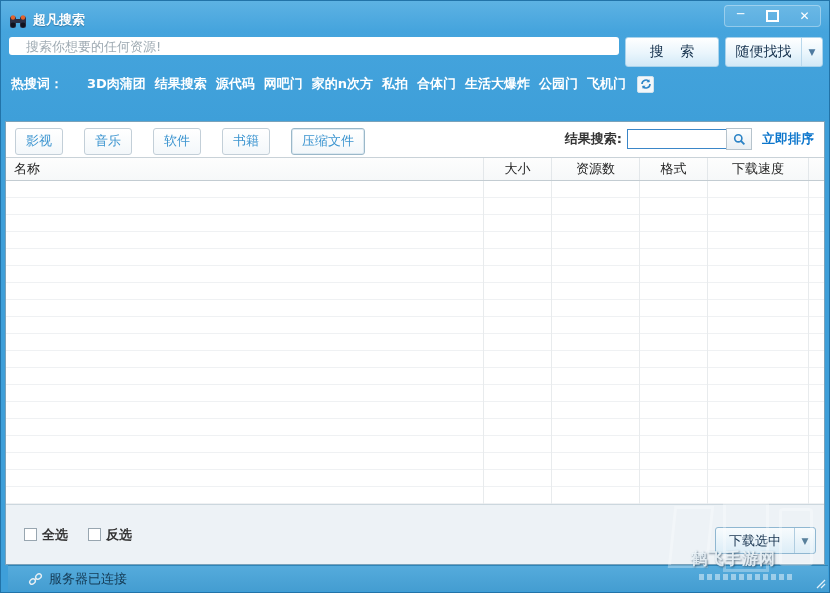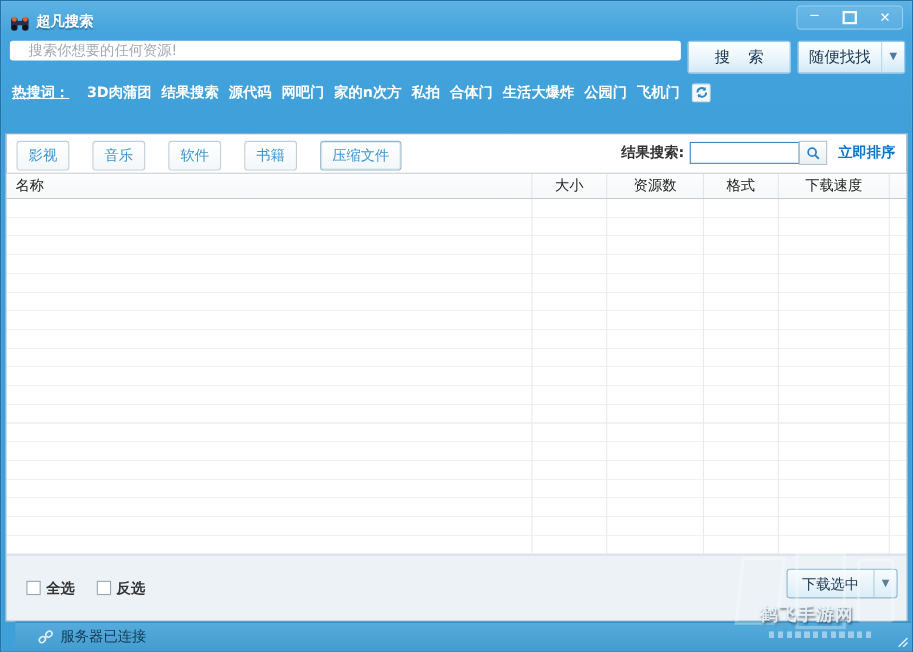--- a/index.html
+++ b/index.html
@@ -28,21 +28,21 @@
     position:absolute;top:36px;height:30px;box-sizing:border-box;border:1px solid #a9d3ec;border-radius:3px;
     background:linear-gradient(180deg,#ffffff 0%,#e9f5fc 55%,#d2e9f7 100%);
     color:#16324e;font-size:14px;display:flex;align-items:center;justify-content:center;cursor:pointer;
   }
   #search-btn{left:624px;width:94px;letter-spacing:6px;padding-left:6px;}
   #random-btn{left:724px;width:98px;padding:0;}
   #random-btn .lbl{flex:1;text-align:center;}
   #random-btn .arrow{width:20px;align-self:stretch;display:grid;place-items:center;border-left:1px solid #b9d8ec;color:#4d7aa0;font-size:9px;}
   
   .hot-row{position:absolute;left:10px;top:74px;right:8px;display:flex;align-items:center;color:#ffffff;font-size:13px;font-weight:bold;white-space:nowrap;}
-  .hot-row .hot-label{margin-right:16px;text-decoration:underline;}
+  .hot-row .hot-label{margin-right:24px;}
   .hot-word{margin-right:9px;cursor:pointer;}
   .refresh-btn{width:17px;height:17px;margin-left:2px;border-radius:2px;background:#f2f7fa;display:grid;place-items:center;cursor:pointer;border:1px solid #cfe2ee;box-sizing:border-box;}
   
   .panel{position:absolute;left:4px;right:4px;top:120px;bottom:27px;box-sizing:border-box;background:#ffffff;border:1px solid #7aa2ba;display:flex;flex-direction:column;}
   .toolbar{height:35px;position:relative;flex:0 0 auto;}
   .tabs{position:absolute;left:9px;top:6px;display:flex;gap:21px;}
   .tab{padding:3px 10px 4px;font-size:13px;color:#3d95d0;background:linear-gradient(180deg,#ffffff,#f3f7fa);border:1px solid #c3cfd8;border-radius:3px;cursor:pointer;white-space:nowrap;}
   .tab.active{border-color:#9bb8c9;box-shadow:inset 0 0 0 1px #dce9f1;}
   .result-search{position:absolute;right:10px;top:6px;display:flex;align-items:center;}
   .rs-label{font-size:13px;font-weight:bold;color:#333;margin-right:5px;}
@@ -58,25 +58,25 @@
   .th.fmt{width:68px;}
   .th.speed{width:101px;}
   .th.gutter{flex:1;cursor:default;}
   .tbody{flex:1;position:relative;background:repeating-linear-gradient(to bottom,#ffffff 0px,#ffffff 16px,#eff1f3 16px,#eff1f3 17px);}
   .col-line{position:absolute;top:0;bottom:0;width:1px;background:#e8ebed;}
   
   .foot{flex:0 0 auto;height:60px;border-top:1px solid #ccd7de;background:#edf2f6;position:relative;display:flex;align-items:center;padding-left:18px;box-sizing:border-box;}
   .chk-group{display:flex;align-items:center;margin-right:20px;cursor:pointer;}
   .chk{appearance:none;-webkit-appearance:none;width:13px;height:13px;margin:0 5px 0 0;background:#fff;border:1px solid #98a6b0;box-sizing:border-box;cursor:pointer;}
   .chk-label{font-size:13px;font-weight:bold;color:#333;}
-  .dl-btn{position:absolute;right:8px;top:12px;height:27px;display:flex;align-items:stretch;box-sizing:border-box;border:1px solid #8fb7d1;border-radius:3px;background:linear-gradient(180deg,#f7fbfd,#dcedf7);cursor:pointer;overflow:hidden;}
+  .dl-btn{position:absolute;right:8px;top:22px;height:27px;display:flex;align-items:stretch;box-sizing:border-box;border:1px solid #8fb7d1;border-radius:3px;background:linear-gradient(180deg,#f7fbfd,#dcedf7);cursor:pointer;overflow:hidden;}
   .dl-btn .lbl{padding:0 13px;font-size:13px;color:#16324e;display:flex;align-items:center;}
   .dl-btn .arrow{width:20px;border-left:1px solid #b0cde0;display:grid;place-items:center;color:#58809c;font-size:9px;}
   
-  .statusbar{position:absolute;left:13px;right:1px;bottom:1px;height:26px;background:linear-gradient(180deg,#55abdc,#449dd1);border-top:1px solid #2f85b8;display:flex;align-items:center;padding:0 20px;box-sizing:border-box;}
+  .statusbar{position:absolute;left:7px;right:1px;bottom:1px;height:26px;background:linear-gradient(180deg,#55abdc,#449dd1);border-top:1px solid #2f85b8;display:flex;align-items:center;padding:0 20px;box-sizing:border-box;}
   .status-text{font-size:13px;color:#143a54;margin-left:6px;}
   .resize-grip{position:absolute;right:2px;bottom:2px;width:12px;height:12px;cursor:nwse-resize;}
   
   .watermark{position:absolute;right:4px;bottom:0;width:160px;height:90px;pointer-events:none;z-index:6;}
   .wm-ghost{position:absolute;box-sizing:border-box;border:3px solid rgba(255,255,255,.30);}
   .wm-g1{left:6px;top:4px;width:40px;height:62px;transform:skewX(-6deg);}
   .wm-g2{left:58px;top:0;width:46px;height:70px;}
   .wm-g3{left:114px;top:6px;width:34px;height:58px;border-radius:4px;}
   .wm-text{position:absolute;left:26px;bottom:22px;font-size:16px;font-weight:bold;color:rgba(238,246,251,.88);text-shadow:1px 1px 2px rgba(30,60,85,.65);letter-spacing:1px;white-space:nowrap;font-family:Liberation Serif, serif;}
   .wm-url{position:absolute;left:34px;bottom:12px;width:96px;height:6px;background:repeating-linear-gradient(90deg,rgba(255,255,255,.45) 0 5px,rgba(255,255,255,0) 5px 8px);}

